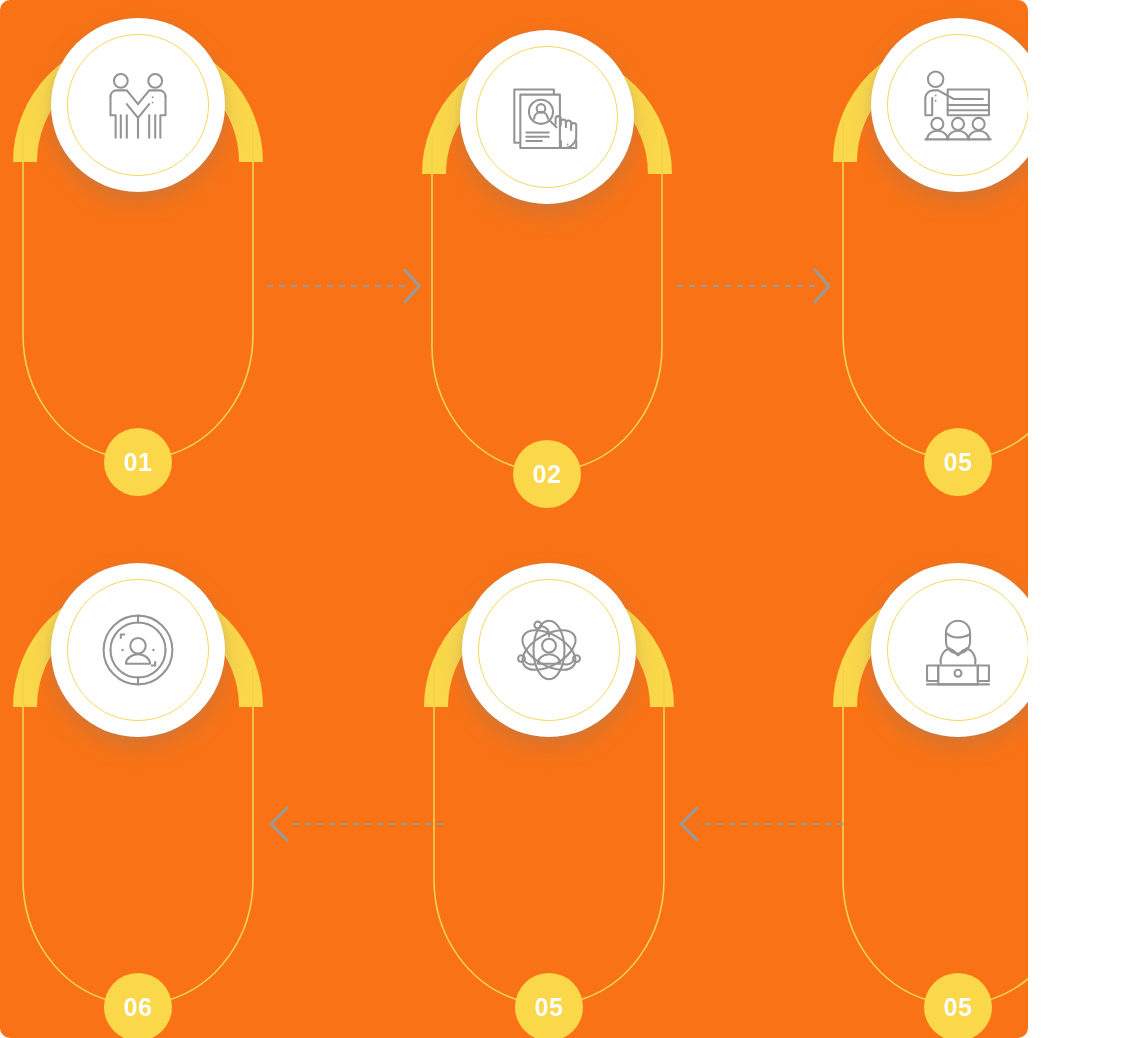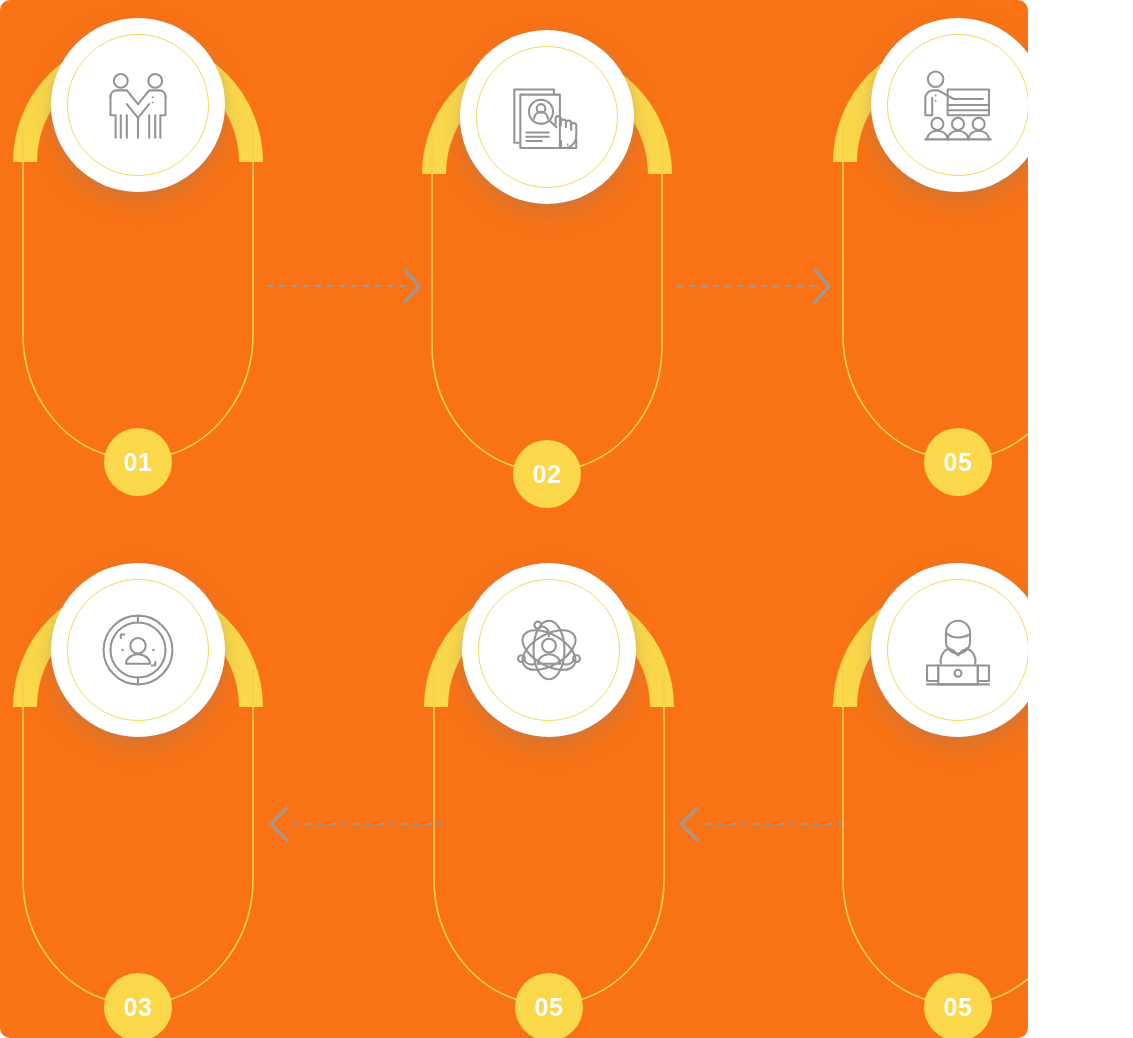--- a/index.html
+++ b/index.html
@@ -223,21 +223,21 @@
           <circle cx="50" cy="45" r="9"></circle>
           <path d="M36 66 a14 11 0 0 1 28 0 z"></path>
           <path d="M50 10 v8"></path>
           <path d="M50 82 v8"></path>
           <circle cx="32" cy="50" r="1.4" fill="#949494" stroke="none"></circle>
           <circle cx="68" cy="50" r="1.4" fill="#949494" stroke="none"></circle>
         </svg>
       </span>
     </div>
     <div class="badge">
-      <span>03</span>
+      <span>06</span>
     </div>
   </div>
 
   <div class="node" style="left:424px; top:549px;">
     <svg class="capsule-svg" viewBox="0 0 250 470">
       <path d="M12 158 A113 113 0 0 1 238 158" fill="none" stroke="#fbd74a" stroke-width="24" stroke-linecap="butt"></path>
       <path d="M10 120 L10 330 A115 125 0 0 0 98 452" fill="none" stroke="#f2d34e" stroke-width="1.6"></path>
       <path d="M240 120 L240 330 A115 125 0 0 1 152 452" fill="none" stroke="#f2d34e" stroke-width="1.6"></path>
     </svg>
     <div class="icon-disc">

